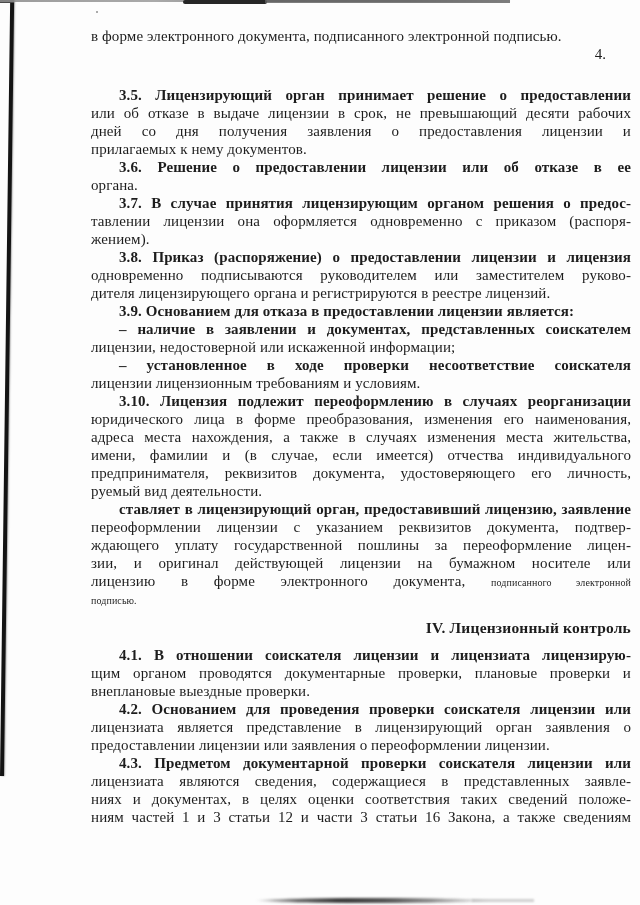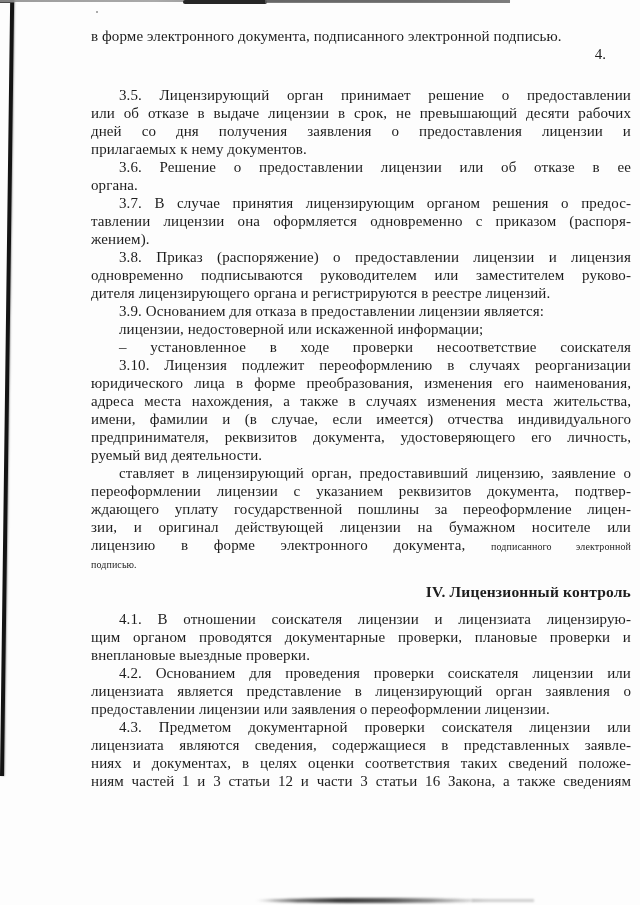--- a/index.html
+++ b/index.html
@@ -11,21 +11,21 @@
     font-family:"Liberation Serif","DejaVu Serif",serif;
     -webkit-font-smoothing:antialiased;
   }
   #text-column{position:absolute;left:91px;top:27px;width:540px;}
   .line{
     font-size:15px;line-height:18px;height:18px;overflow:hidden;
     letter-spacing:.1px;
   }
   .line.stretch{text-align:justify;text-align-last:justify;}
   .para{margin:0;}
-  .para.indent .line:first-child{text-indent:28px;}
+  .para.indent .line:first-child{text-indent:28px;font-weight:bold;}
   .para.carryover{margin-bottom:41px;} 
   .small{font-size:10px;}
   .heading{
     font-weight:bold;font-size:15.5px;line-height:18px;
     margin:11px 0 9px;text-indent:28px;letter-spacing:.2px;text-align:right;
   }
   #page-number{
     position:absolute;top:45px;left:92px;width:540px;height:18px;
     font-size:15px;line-height:18px;text-align:right;padding-right:0;
     box-sizing:border-box;padding-right:26px;
@@ -86,24 +86,26 @@
     </div>
     <div class="para indent">
       <div class="line stretch">3.8. Приказ (распоряжение) о предоставлении лицензии и лицензия</div>
       <div class="line stretch">одновременно подписываются руководителем или заместителем руково-</div>
       <div class="line">дителя лицензирующего органа и регистрируются в реестре лицензий.</div>
     </div>
     <div class="para indent">
       <div class="line">3.9. Основанием для отказа в предоставлении лицензии является:</div>
     </div>
     <div class="para indent">
+      <div class="line stretch">– наличие в заявлении и документах, представленных соискателем</div>
       <div class="line">лицензии, недостоверной или искаженной информации;</div>
     </div>
     <div class="para indent">
       <div class="line stretch">– установленное в ходе проверки несоответствие соискателя</div>
+      <div class="line">лицензии лицензионным требованиям и условиям.</div>
     </div>
     <div class="para indent">
       <div class="line stretch">3.10. Лицензия подлежит переоформлению в случаях реорганизации</div>
       <div class="line stretch">юридического лица в форме преобразования, изменения его наименования,</div>
       <div class="line stretch">адреса места нахождения, а также в случаях изменения места жительства,</div>
       <div class="line stretch">имени, фамилии и (в случае, если имеется) отчества индивидуального</div>
       <div class="line stretch">предпринимателя, реквизитов документа, удостоверяющего его личность,</div>
       <div class="line">руемый вид деятельности.</div>
     </div>
     <div class="para indent">

